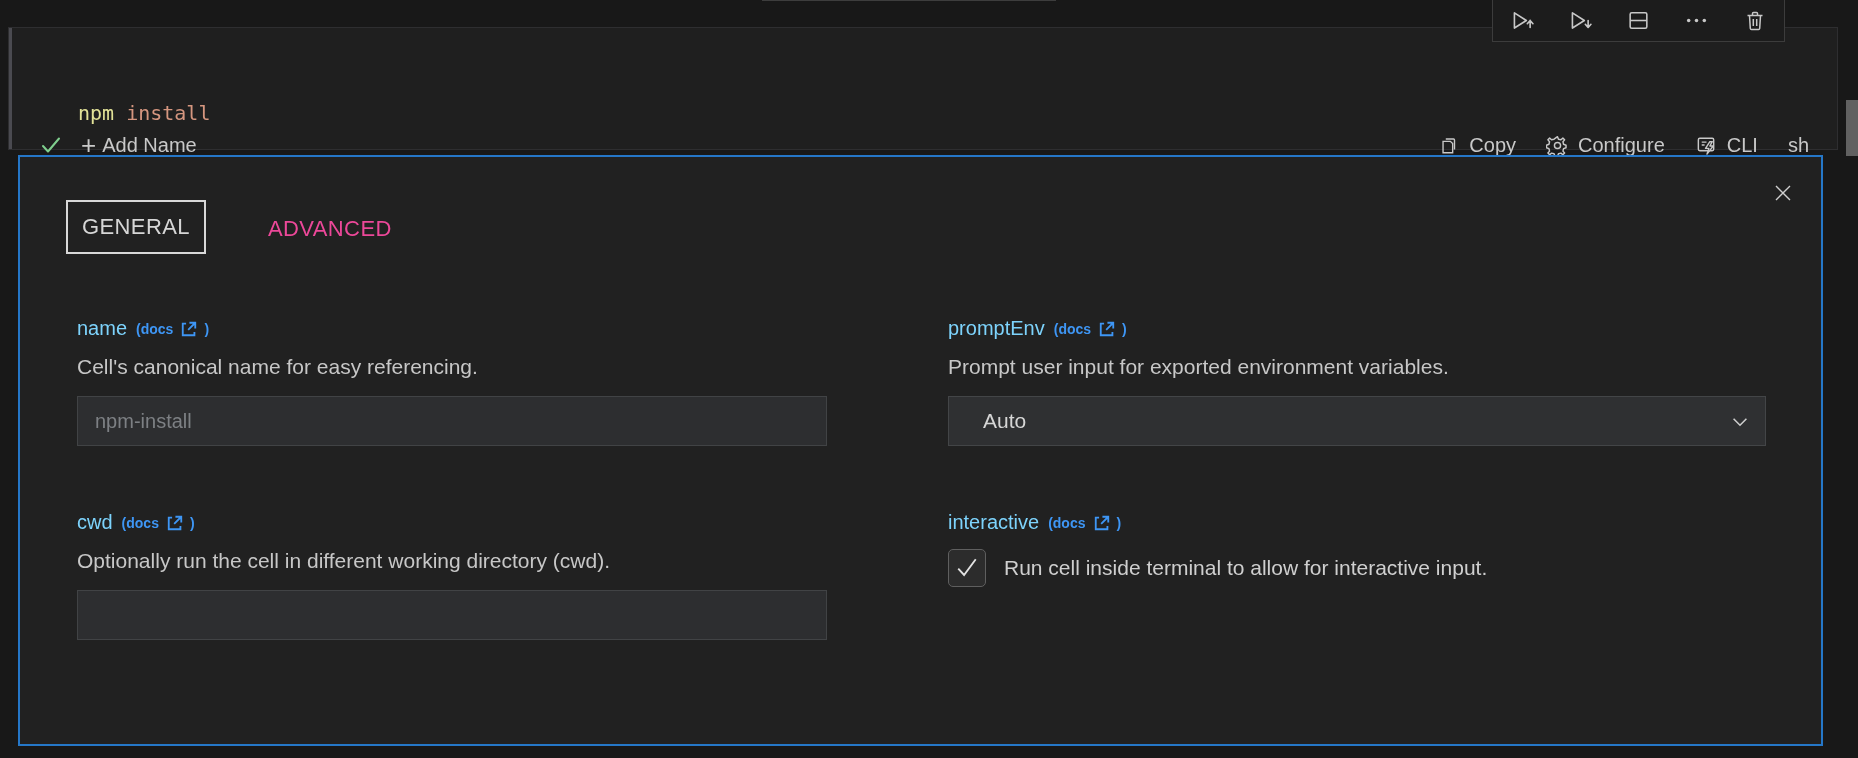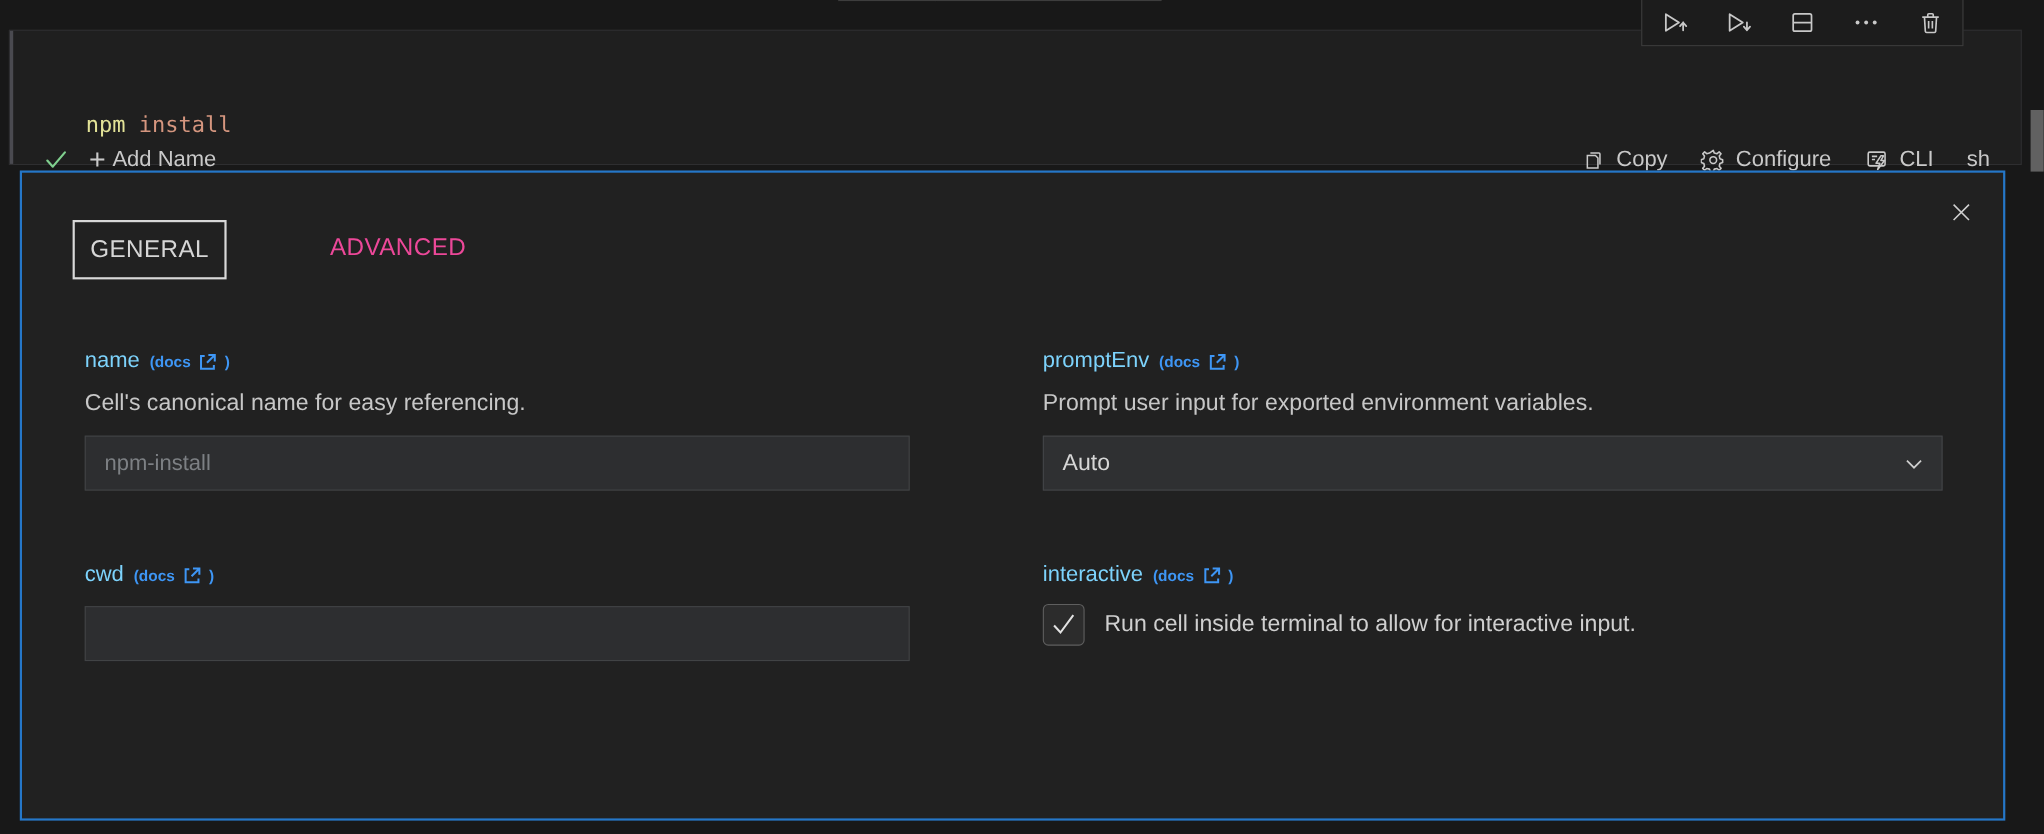--- a/index.html
+++ b/index.html
@@ -53,21 +53,21 @@
   
   .scroll-thumb { position:absolute; left:1846px; top:100px; width:12px; height:56px; background:#616161; }
 
   
   .panel {
     position:absolute; left:18px; top:155px; width:1805px; height:591px;
     background:#212121; border:2px solid #2577c8;
   }
   .panel-close { position:absolute; top:24px; right:26px; width:24px; height:24px; cursor:pointer; }
 
-  .tabs { position:absolute; left:46px; top:43px; display:flex; align-items:flex-start;gap:32px; }
+  .tabs { position:absolute; left:46px; top:43px; display:flex; align-items:flex-end; }
   .tab {
     font-size:22px; letter-spacing:.4px; color:#ec4899;
     padding:12px 14px; cursor:pointer;
   }
   .tab.active { border:2px solid #d8d8d8; color:#d6d6d6; }
   .tab + .tab { margin-left:48px; }
 
   .field { position:absolute; }
   .f-name        { left:57px;  top:160px; width:750px; }
   .f-promptenv   { left:928px; top:160px; width:845px; }
@@ -85,21 +85,21 @@
     margin-top:17px; width:750px; height:50px;
     background:#2d2e30; border:1px solid #414345; color:#d6d6d6;
     font-size:20px; font-family:"Liberation Sans", sans-serif;
     padding:0 17px; outline:none;
   }
   .text-input::placeholder { color:#7d8084; }
 
   .select {
     margin-top:17px; width:818px; height:50px;
     background:#2f3032; border:1px solid #434547;
-    display:flex; align-items:center; padding:0 17px;
+    display:flex; align-items:center; padding:0 34px;
     font-size:21px; color:#d6d6d6; cursor:pointer; position:relative;
   }
   .select .chevron { position:absolute; right:14px; top:14px; }
 
   .checkbox-row { margin-top:15px; display:flex; align-items:center; }
   .checkbox {
     width:38px; height:38px; border:1px solid #5f5f5f; border-radius:5px;
     background:#2c2c2c; display:flex; align-items:center; justify-content:center;
     cursor:pointer; flex:0 0 auto;
   }
@@ -273,20 +273,21 @@
         <span class="docs-txt" style="color:#3e96f5">(docs</span>
         <span class="ext-icon">
           <svg width="20" height="20" viewBox="0 0 24 24" fill="none" stroke="#3e96f5" stroke-width="2.2">
             <path d="M8.5 5.5 H4.5 V19.5 H18.5 V15.5"></path>
             <path d="M12.5 4.5 H19.5 V11.5 M19.5 4.5 L11 13"></path>
           </svg>
         </span>
         <span class="docs-txt" style="color:#3e96f5">)</span>
       </span>
     </div>
+    <div class="field-desc">Optionally run the cell in different working directory (cwd).</div>
     <input class="text-input" type="text" placeholder="" style="">
   </div>
 
   <div class="field f-interactive">
     <div class="field-label-row">
       <span class="field-label">interactive</span>
       <span class="docs-link">
         <span class="docs-txt" style="color:#3e96f5">(docs</span>
         <span class="ext-icon">
           <svg width="20" height="20" viewBox="0 0 24 24" fill="none" stroke="#3e96f5" stroke-width="2.2">

